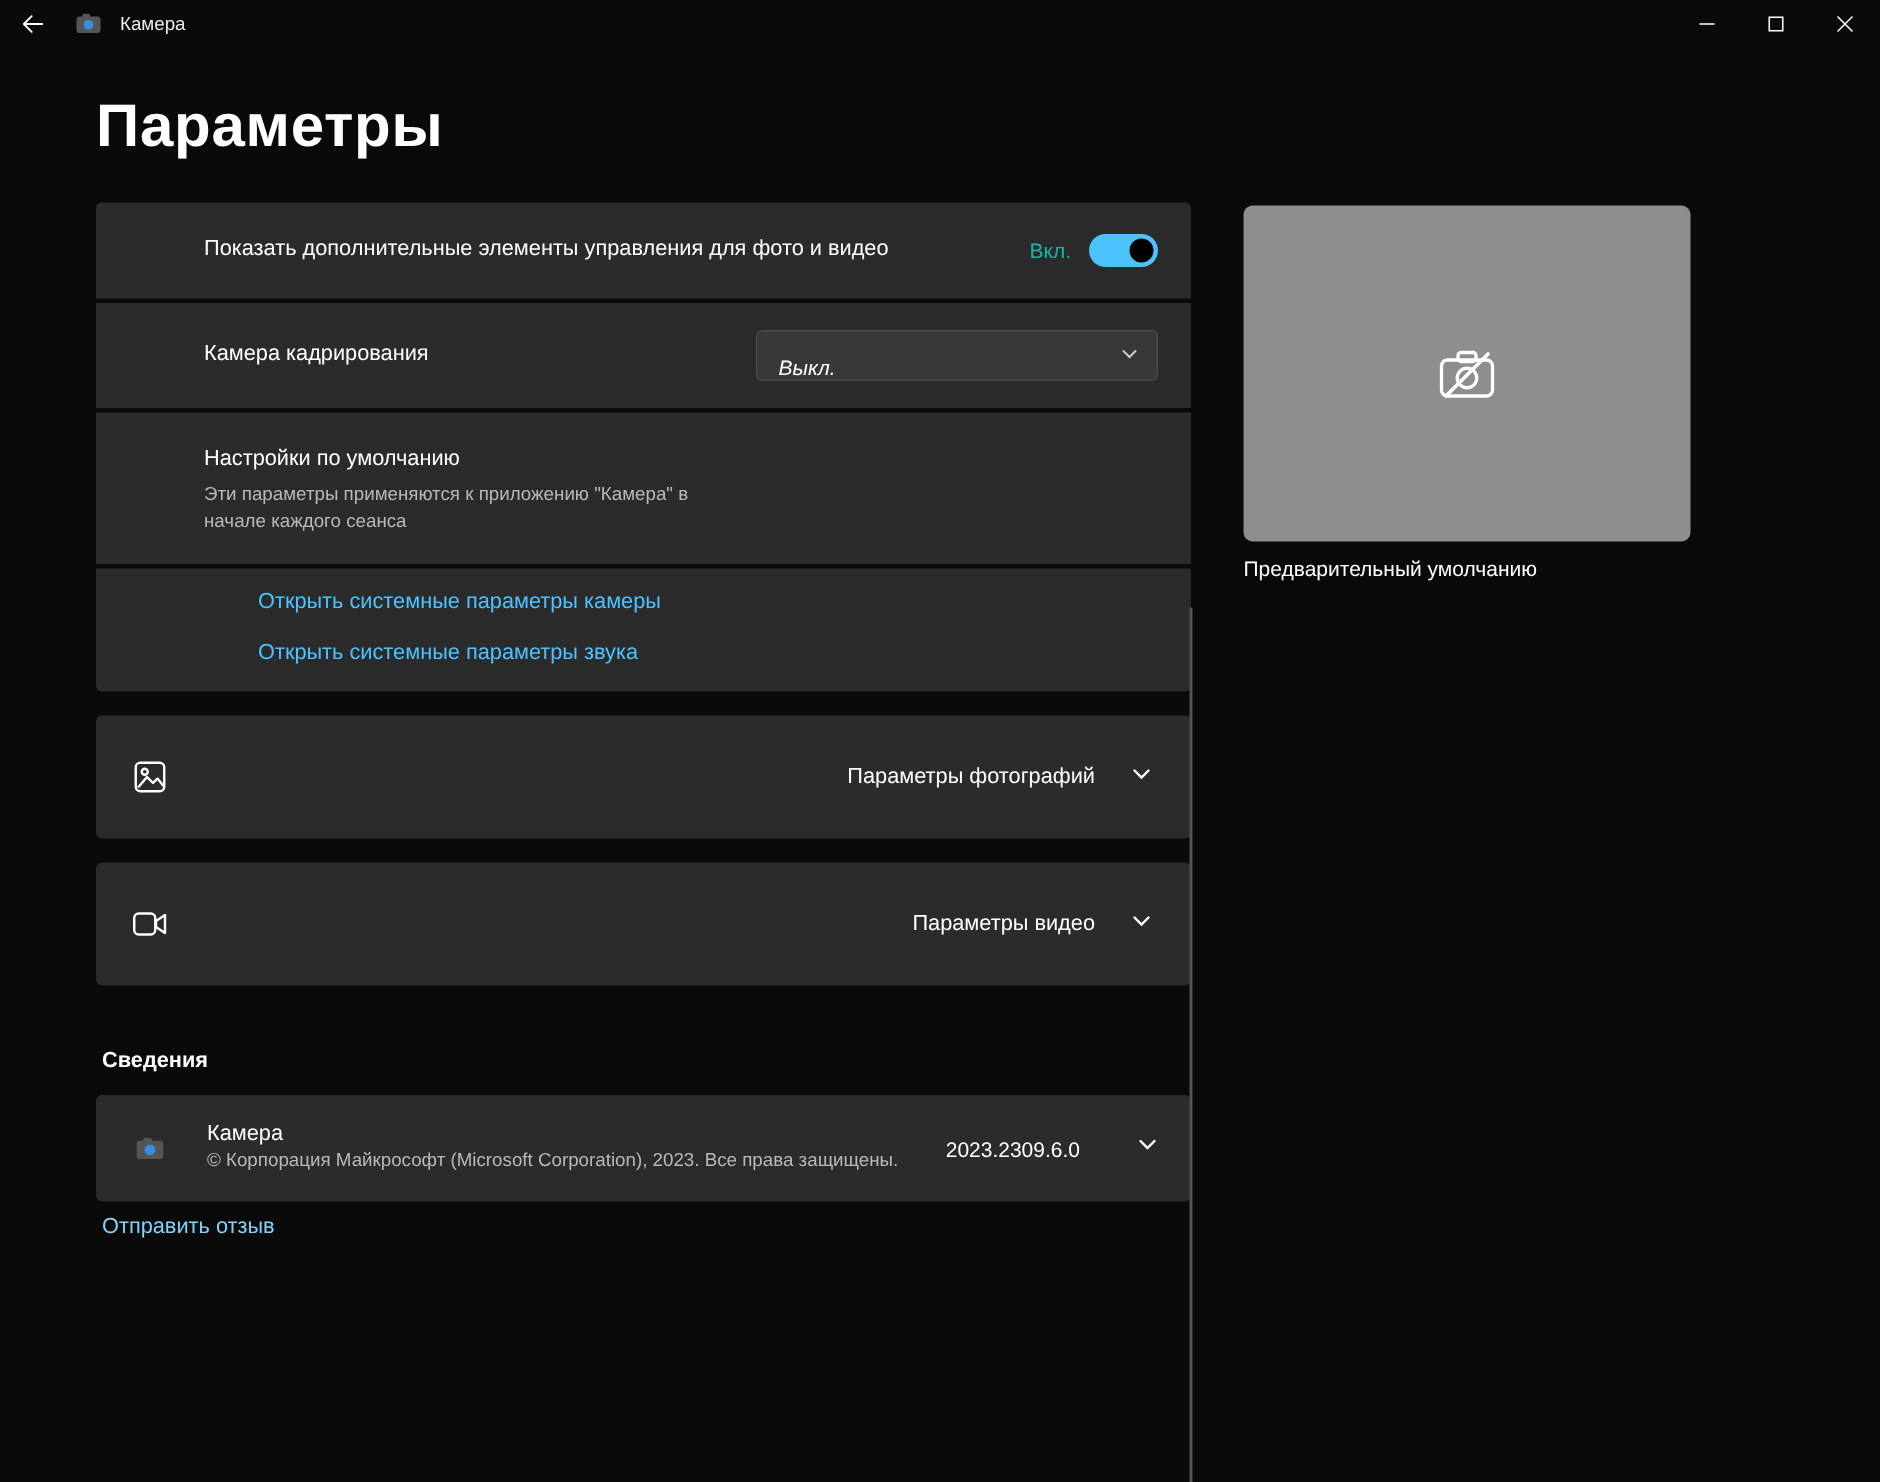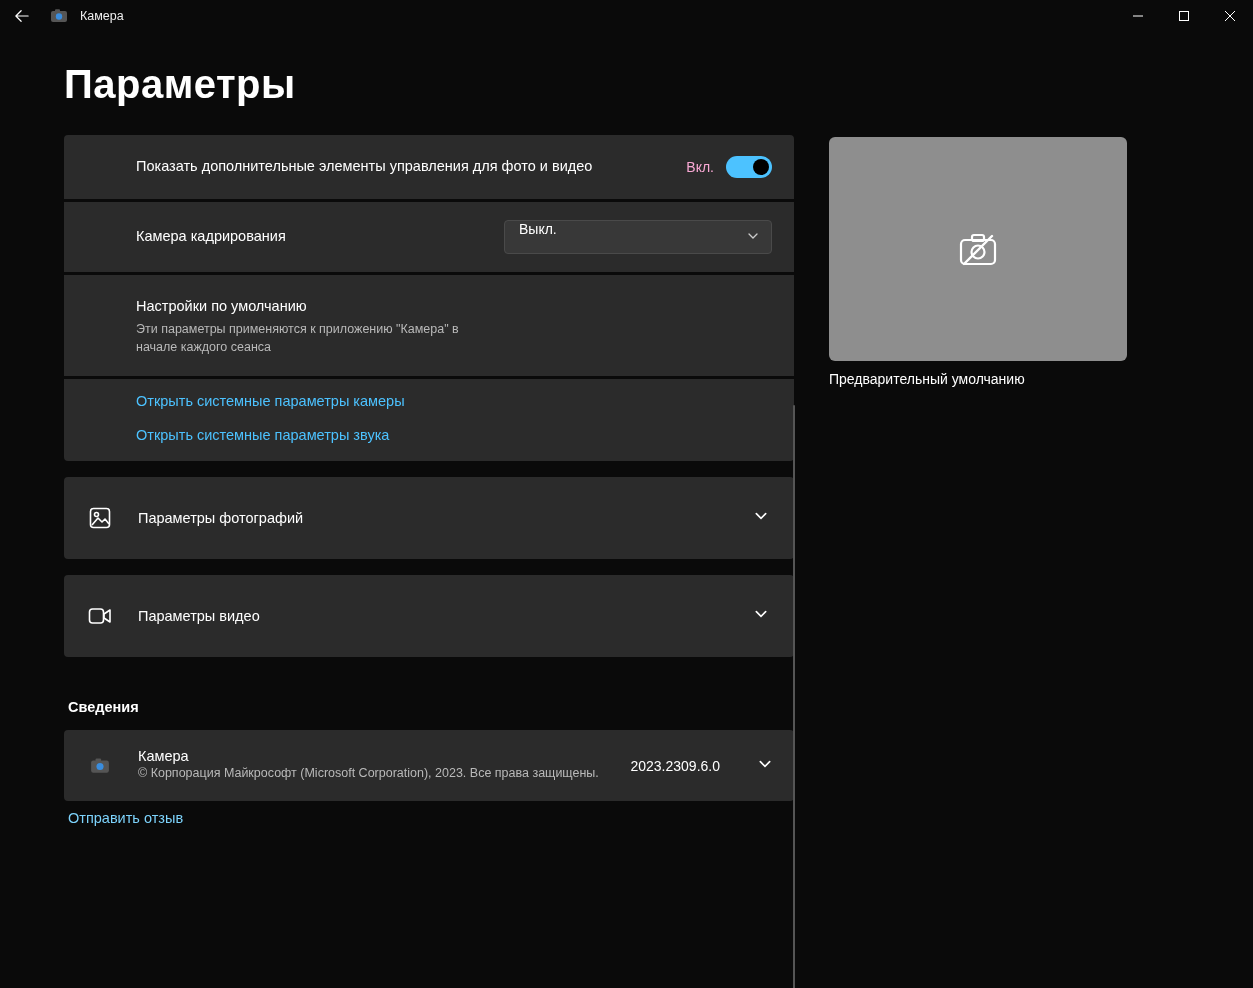--- a/index.html
+++ b/index.html
@@ -17,33 +17,33 @@
   .main-col { width: 730px; display:flex; flex-direction:column; gap:3px; min-height:0;}
   .aside-col { width: 300px; padding-top:2px; }
   .preview-box { width:298px; height:224px; background:#8e8e8e; display:flex; align-items:center; justify-content:center; border-radius:6px; }
   .preview-label { font-size:14px; margin-top:10px; color:#fff; }
   .row { background:#2b2b2b; border-radius:4px; display:flex; align-items:center; padding:18px 22px 18px 22px; min-height:64px; }
   .group-top { border-radius:4px 4px 0 0; }
   .group-mid { border-radius:0; }
   .row-label-col { flex:1; padding-left:50px; }
   .row-label { font-size:14.5px; line-height:1.6; }
   .row-sub   { font-size:12.5px; color:#b9b9b9; line-height:1.45; margin-top:2px; max-width:330px;}
-  .toggle-state { font-size:14px; margin-right:12px; color:#f9a8d4; }
+  .toggle-state { font-size:14px; margin-right:12px; color:#14b8a6; }
   .toggle { width:46px; height:22px; border-radius:22px; position:relative; display:inline-block; }
   .toggle.on { background:#4cc2ff; }
   .toggle.on .knob { right:3px; }
   .toggle .knob { position:absolute; top:3px; width:16px; height:16px; border-radius:50%; background:#000; }
-  .select { background:#383838; border:1px solid #4a4a4a; border-radius:4px; height:34px; min-width:268px; display:flex; align-items:flex-start; padding:0 40px 0 14px; font-size:14px; position:relative; color:#fff;}
+  .select { background:#383838; border:1px solid #4a4a4a; border-radius:4px; height:34px; min-width:268px; display:flex; align-items:flex-end; padding:0 40px 0 14px; font-size:14px; position:relative; color:#fff;font-style:italic;}
   .select.narrow { min-width:268px; }
   .select.wide { min-width:328px; }
   .select .chev { position:absolute; right:12px; top:50%; transform:translateY(-50%); }
   .links-row { background:#2b2b2b; border-radius:0 0 4px 4px; padding:14px 22px 18px 72px; display:flex; flex-direction:column; gap:18px;}
-  .link { color:#4cc2ff; font-size:14.5px; cursor:pointer; }
+  .link { color:#4cc2ff; font-size:14.5px; cursor:pointer;margin-left:36px; }
   .spacer { height:10px; }
-  .expander { background:#2b2b2b; border-radius:4px; display:flex; align-items:center; padding:0 22px; height:82px; gap:24px;}
+  .expander { background:#2b2b2b; border-radius:4px; display:flex; align-items:center; padding:0 22px; height:82px; gap:24px;text-align:right;}
   .expander .icon-slot { width:28px; display:flex; align-items:center; justify-content:center; color:#fff;}
   .expander .label { flex:1; font-size:14.5px; }
   .expander .chev-slot { color:#fff; padding-right:4px;}
   .section-hdr { font-size:14.5px; font-weight:600; margin: 26px 0 12px 4px; }
   .about-row { background:#2b2b2b; border-radius:4px; display:flex; align-items:center; padding:18px 22px; gap:24px; }
   .about-icon { width:28px; display:flex; align-items:center; justify-content:center; }
   .about-text { flex:1; }
   .about-name { font-size:14.5px; }
   .about-copy { font-size:12.5px; color:#b9b9b9; line-height:1.45; max-width:480px;}
   .about-ver  { font-size:14px; margin-right:14px; }

